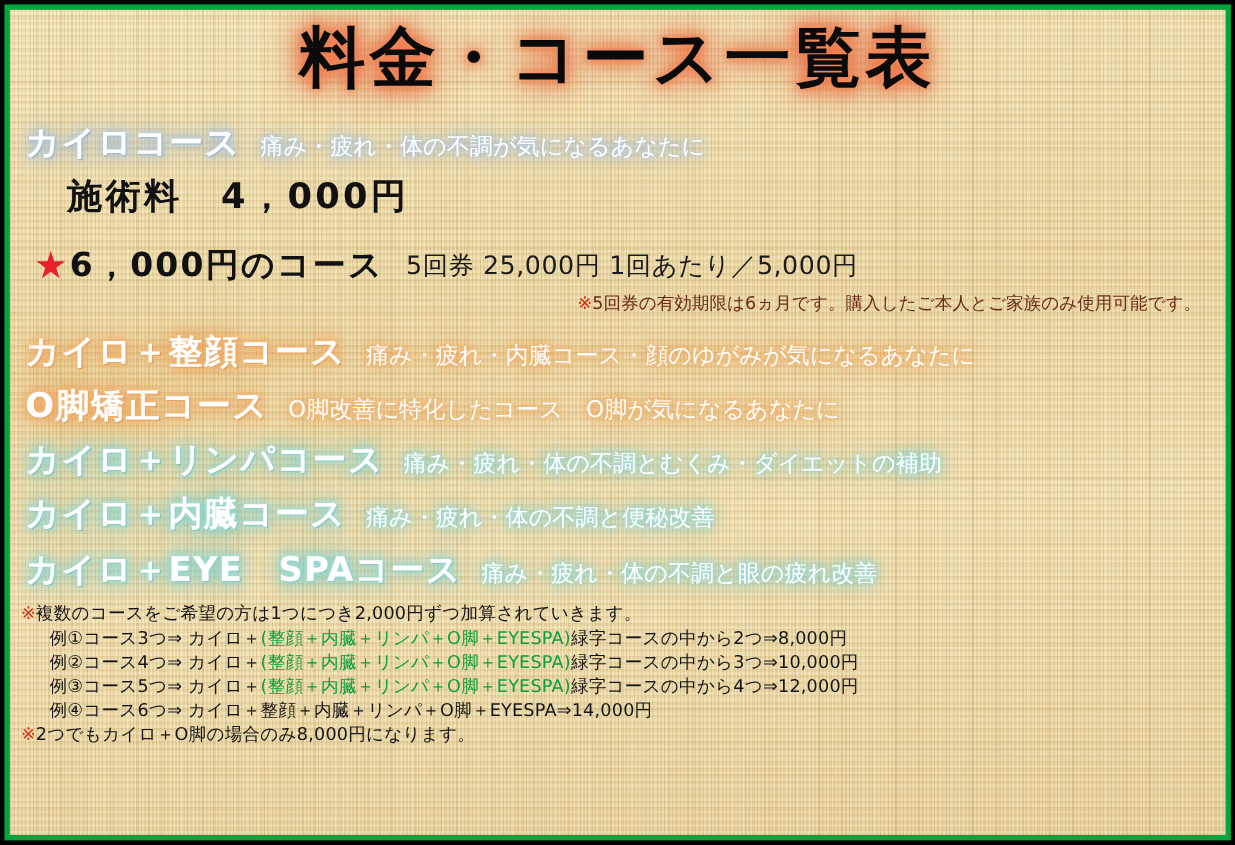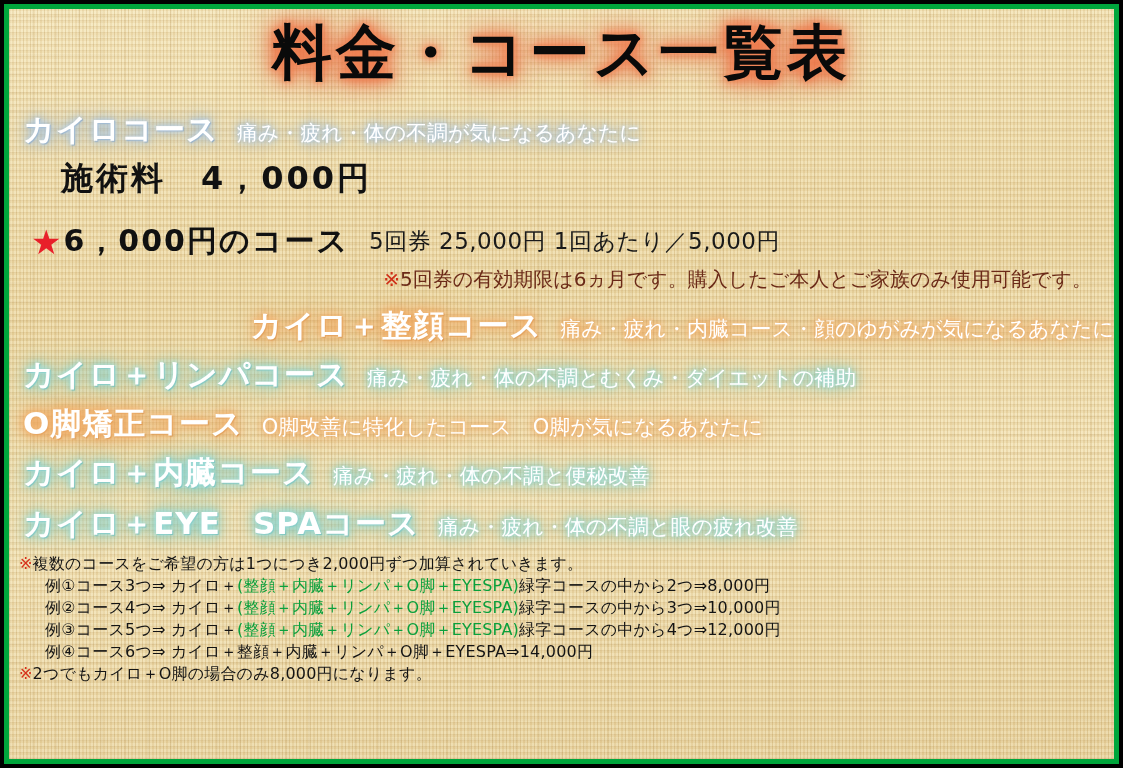--- a/index.html
+++ b/index.html
@@ -179,21 +179,21 @@
   }
   .ticket-note {
     font-family: "DejaVu Sans", "Liberation Sans", sans-serif;
     font-size: 23px;
     color: #1a1a1a;
     margin-left: 20px;
     letter-spacing: 0.5px;
   }
   .expiry-note {
     font-family: "DejaVu Sans", "Liberation Sans", sans-serif;
-    font-size: 20px;
+    font-size: 16px;
     color: #6b2a18;
     text-align: right;
     padding-right: 22px;
     margin-top: 4px;
     white-space: nowrap;
   }
   .expiry-note .mark { color: #cf3018; }
 
   
   .notes { padding-left: 10px; }
@@ -234,35 +234,35 @@
           <span class="star-title">6，000円のコース</span>
           <span class="ticket-note">5回券 25,000円 1回あたり／5,000円</span>
         </div>
         <div class="expiry-note">
           <span class="mark">※</span><span>5回券の有効期限は6ヵ月です。購入したご本人とご家族のみ使用可能です。</span>
         </div>
       </div>
 
       <div class="block" style="margin-top:12px;">
 
-        <div class="course-line glow-orange" style="margin-bottom:7px;justify-content:flex-end;">
+        <div class="course-line glow-orange" style="margin-bottom:7px;">
           <span class="course-name">カイロ＋整顔コース</span>
           <span class="course-desc">痛み・疲れ・内臓コース・顔のゆがみが気になるあなたに</span>
+        </div>
+
+        <div class="course-line glow-orange" style="margin-bottom:7px;">
+          <span class="course-name">O脚矯正コース</span>
+          <span class="course-desc">O脚改善に特化したコース　O脚が気になるあなたに</span>
         </div>
 
         <div class="course-line glow-cyan" style="margin-bottom:7px;">
           <span class="course-name">カイロ＋リンパコース</span>
           <span class="course-desc">痛み・疲れ・体の不調とむくみ・ダイエットの補助</span>
         </div>
 
-        <div class="course-line glow-orange" style="margin-bottom:7px;">
-          <span class="course-name">O脚矯正コース</span>
-          <span class="course-desc">O脚改善に特化したコース　O脚が気になるあなたに</span>
-        </div>
-
         <div class="course-line glow-cyan" style="margin-bottom:9px;">
           <span class="course-name">カイロ＋内臓コース</span>
           <span class="course-desc">痛み・疲れ・体の不調と便秘改善</span>
         </div>
 
         <div class="course-line glow-cyan">
           <span class="course-name">カイロ＋EYE　SPAコース</span>
           <span class="course-desc">痛み・疲れ・体の不調と眼の疲れ改善</span>
         </div>
       </div>

